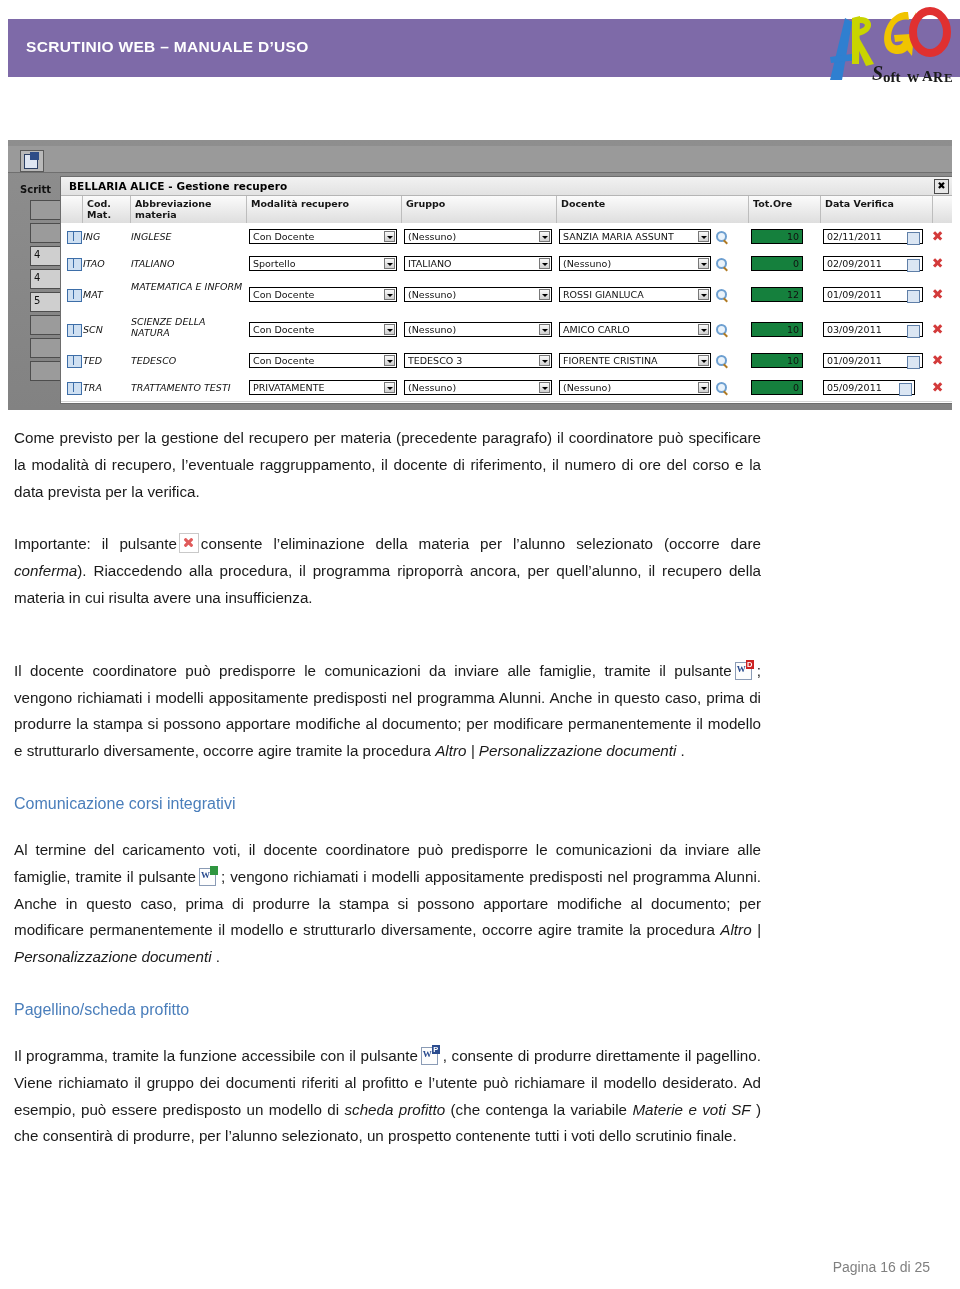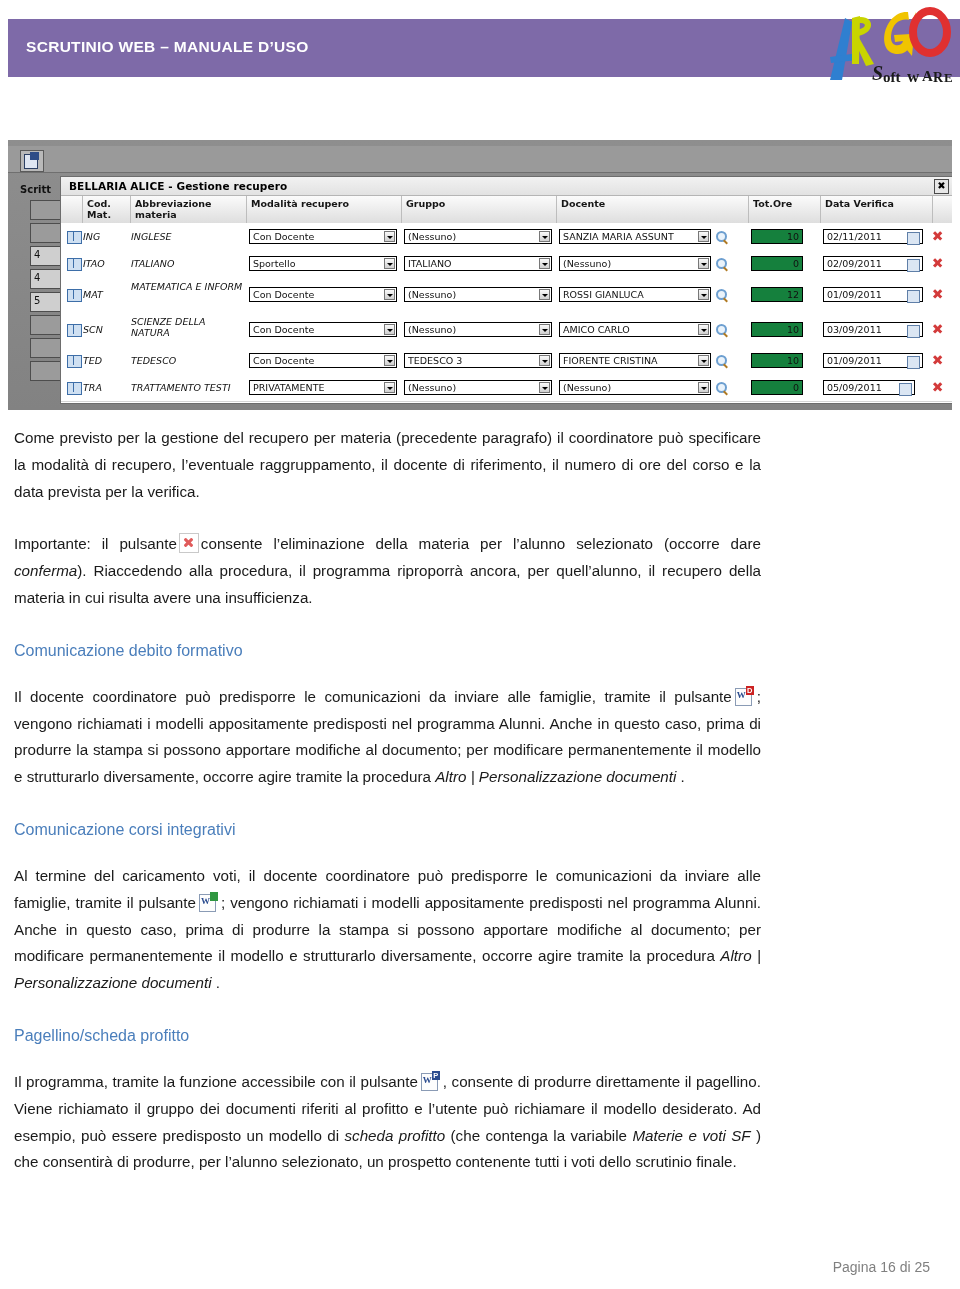--- a/index.html
+++ b/index.html
@@ -506,21 +506,20 @@
 <div id="doc">
 
   <p class="p"><span>Come previsto per la gestione del recupero per materia (precedente paragrafo) il coordinatore può specificare la modalità di recupero, l’eventuale raggruppamento, il docente di riferimento, il numero di ore del corso e la data prevista per la verifica.</span></p>
 
   <div class="gap"></div>
 
   <p class="p"><span>Importante:  il  pulsante</span><span class="ic ic-x"></span><span>consente  l’eliminazione  della  materia  per  l’alunno  selezionato  (occorre  dare  </span><em>conferma</em><span>).  Riaccedendo alla  procedura,  il programma riproporrà ancora, per quell’alunno, il recupero della materia in cui risulta avere una insufficienza.</span></p>
 
   <div class="gap"></div>
 
-  <h2 class="h2">Comunicazione debito formativo</h2>
 
   <div class="gap-s"></div>
 
   <p class="p"><span>Il  docente  coordinatore  può  predisporre  le  comunicazioni  da  inviare  alle  famiglie,  tramite  il  pulsante</span><span class="ic ic-doc"><span class="pg"></span><span class="w">W</span><span class="tag tag-red">D</span></span><span>; vengono richiamati i modelli appositamente predisposti nel programma Alunni. Anche in questo caso, prima di produrre la stampa si possono apportare  modifiche al documento; per modificare permanentemente il modello e strutturarlo diversamente, occorre agire tramite la procedura </span><em>Altro | Personalizzazione documenti</em><span> .</span></p>
 
   <div class="gap"></div>
 
   <h2 class="h2">Comunicazione corsi integrativi</h2>
 
   <div class="gap-s"></div>

